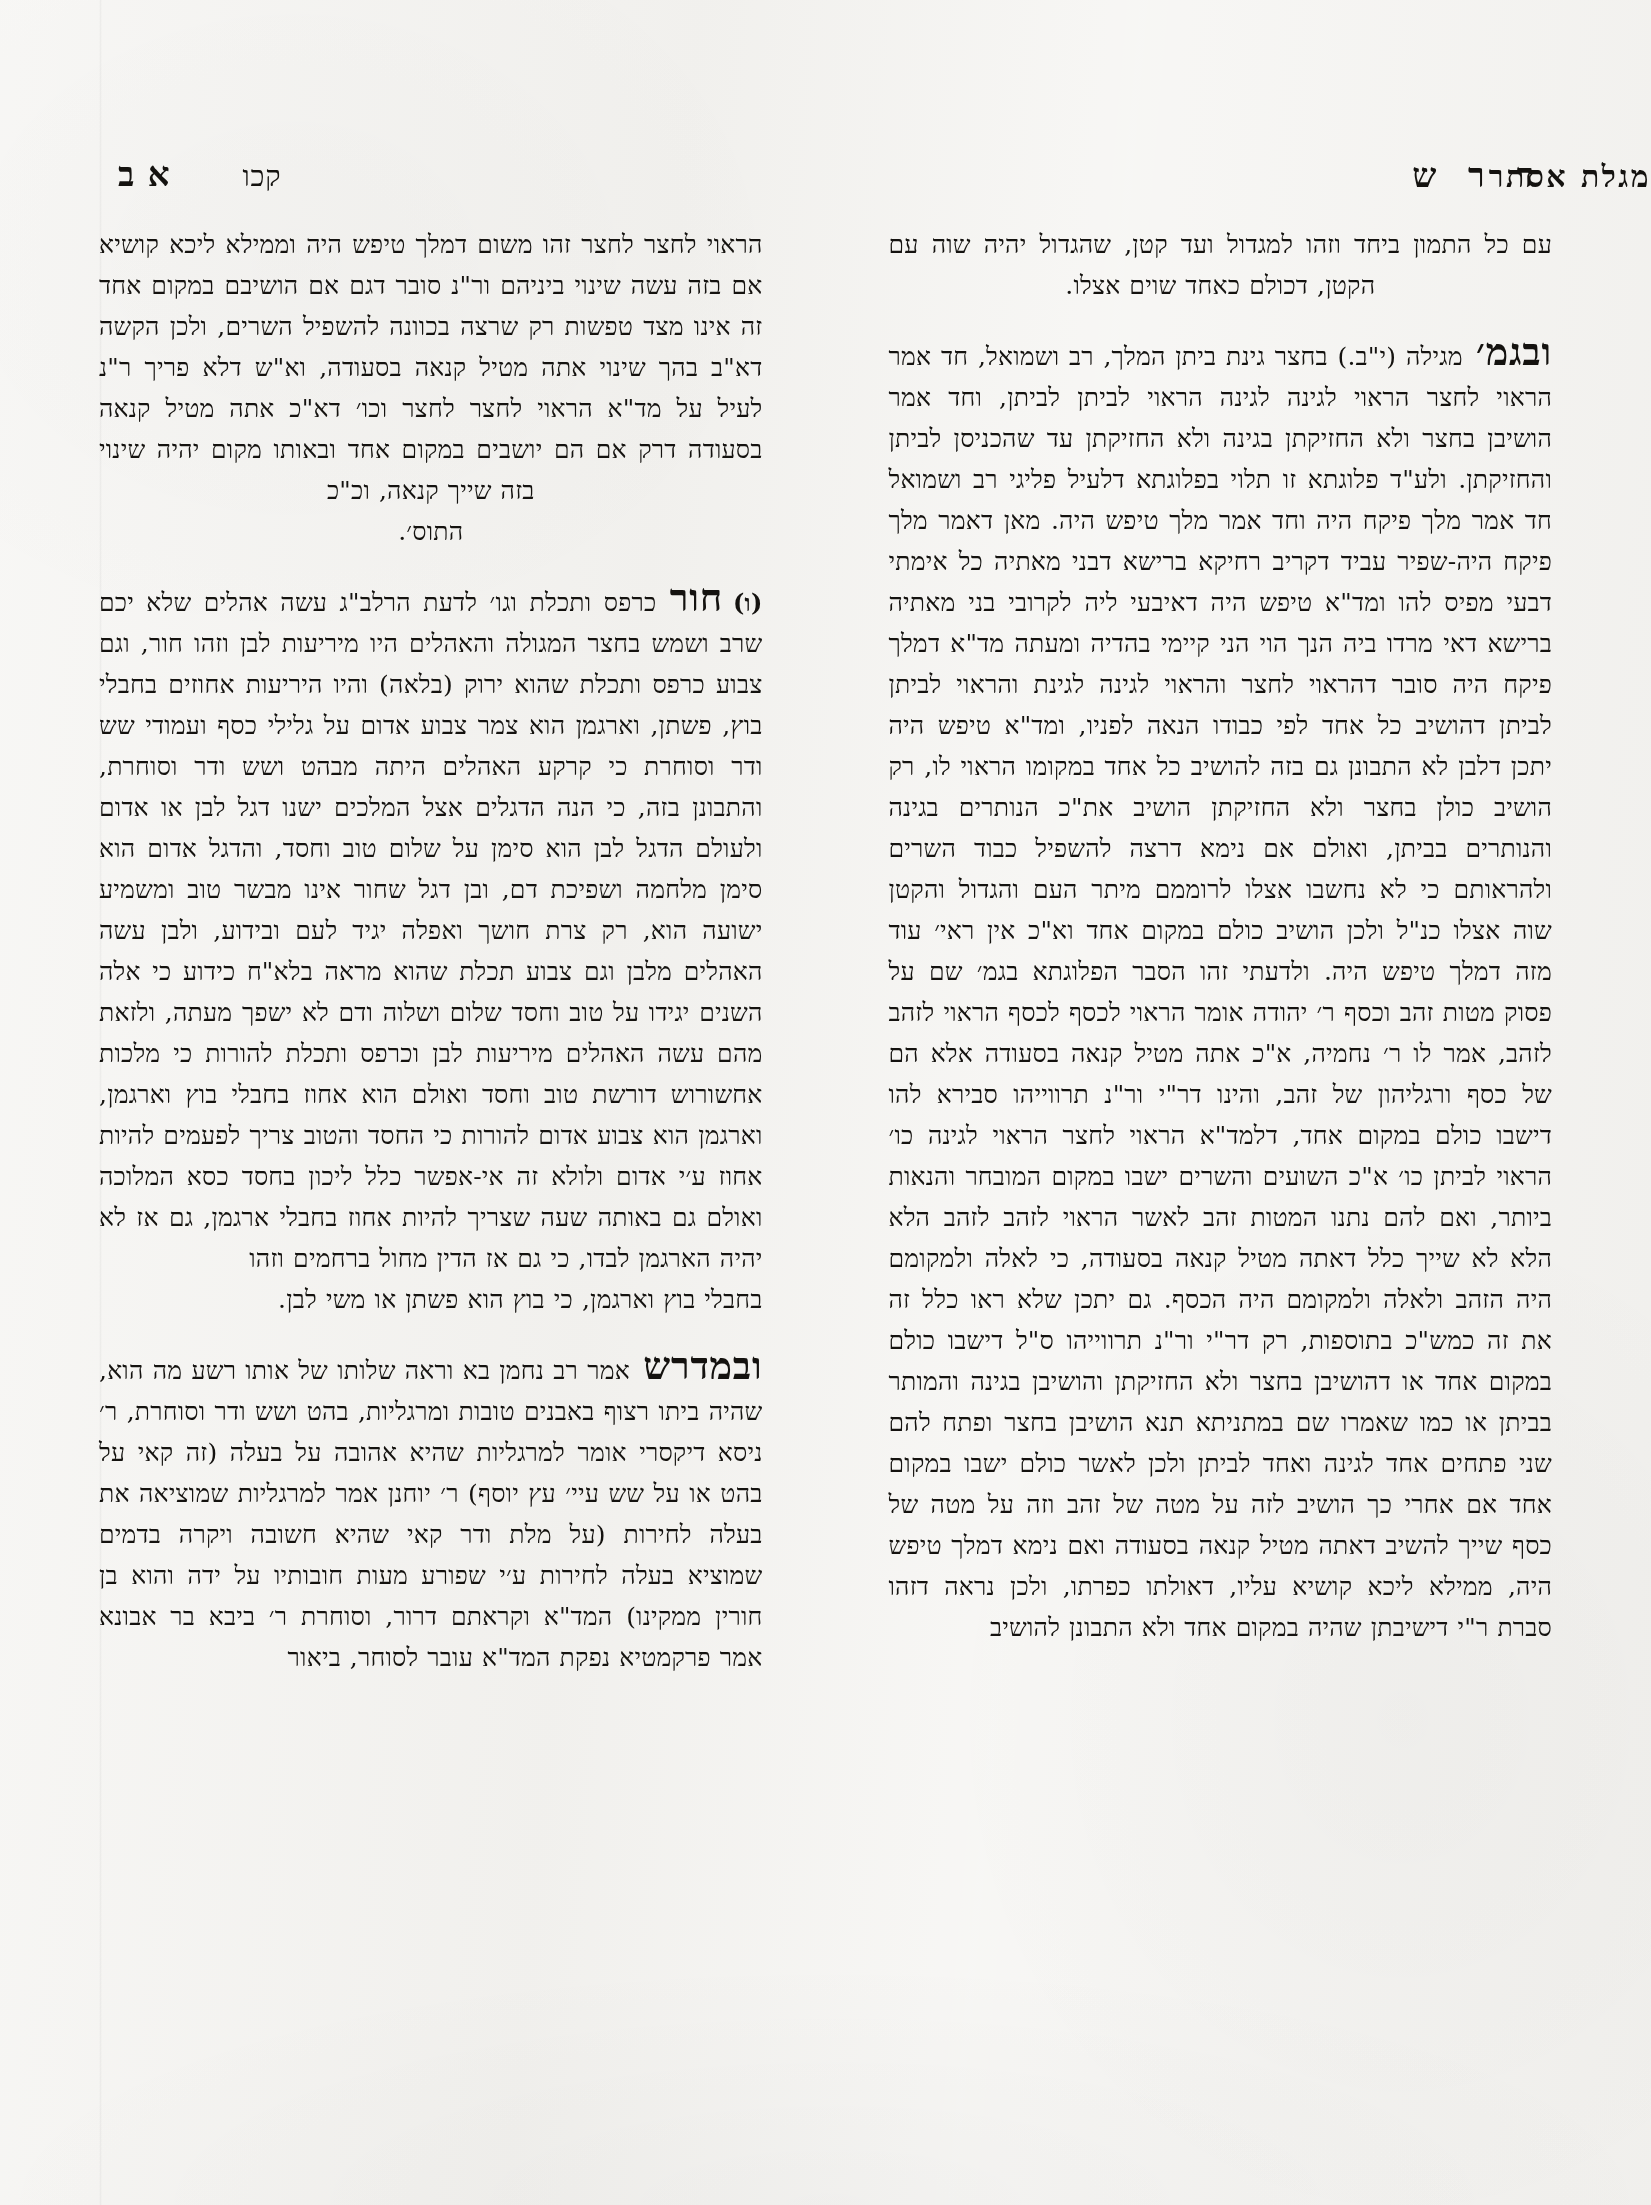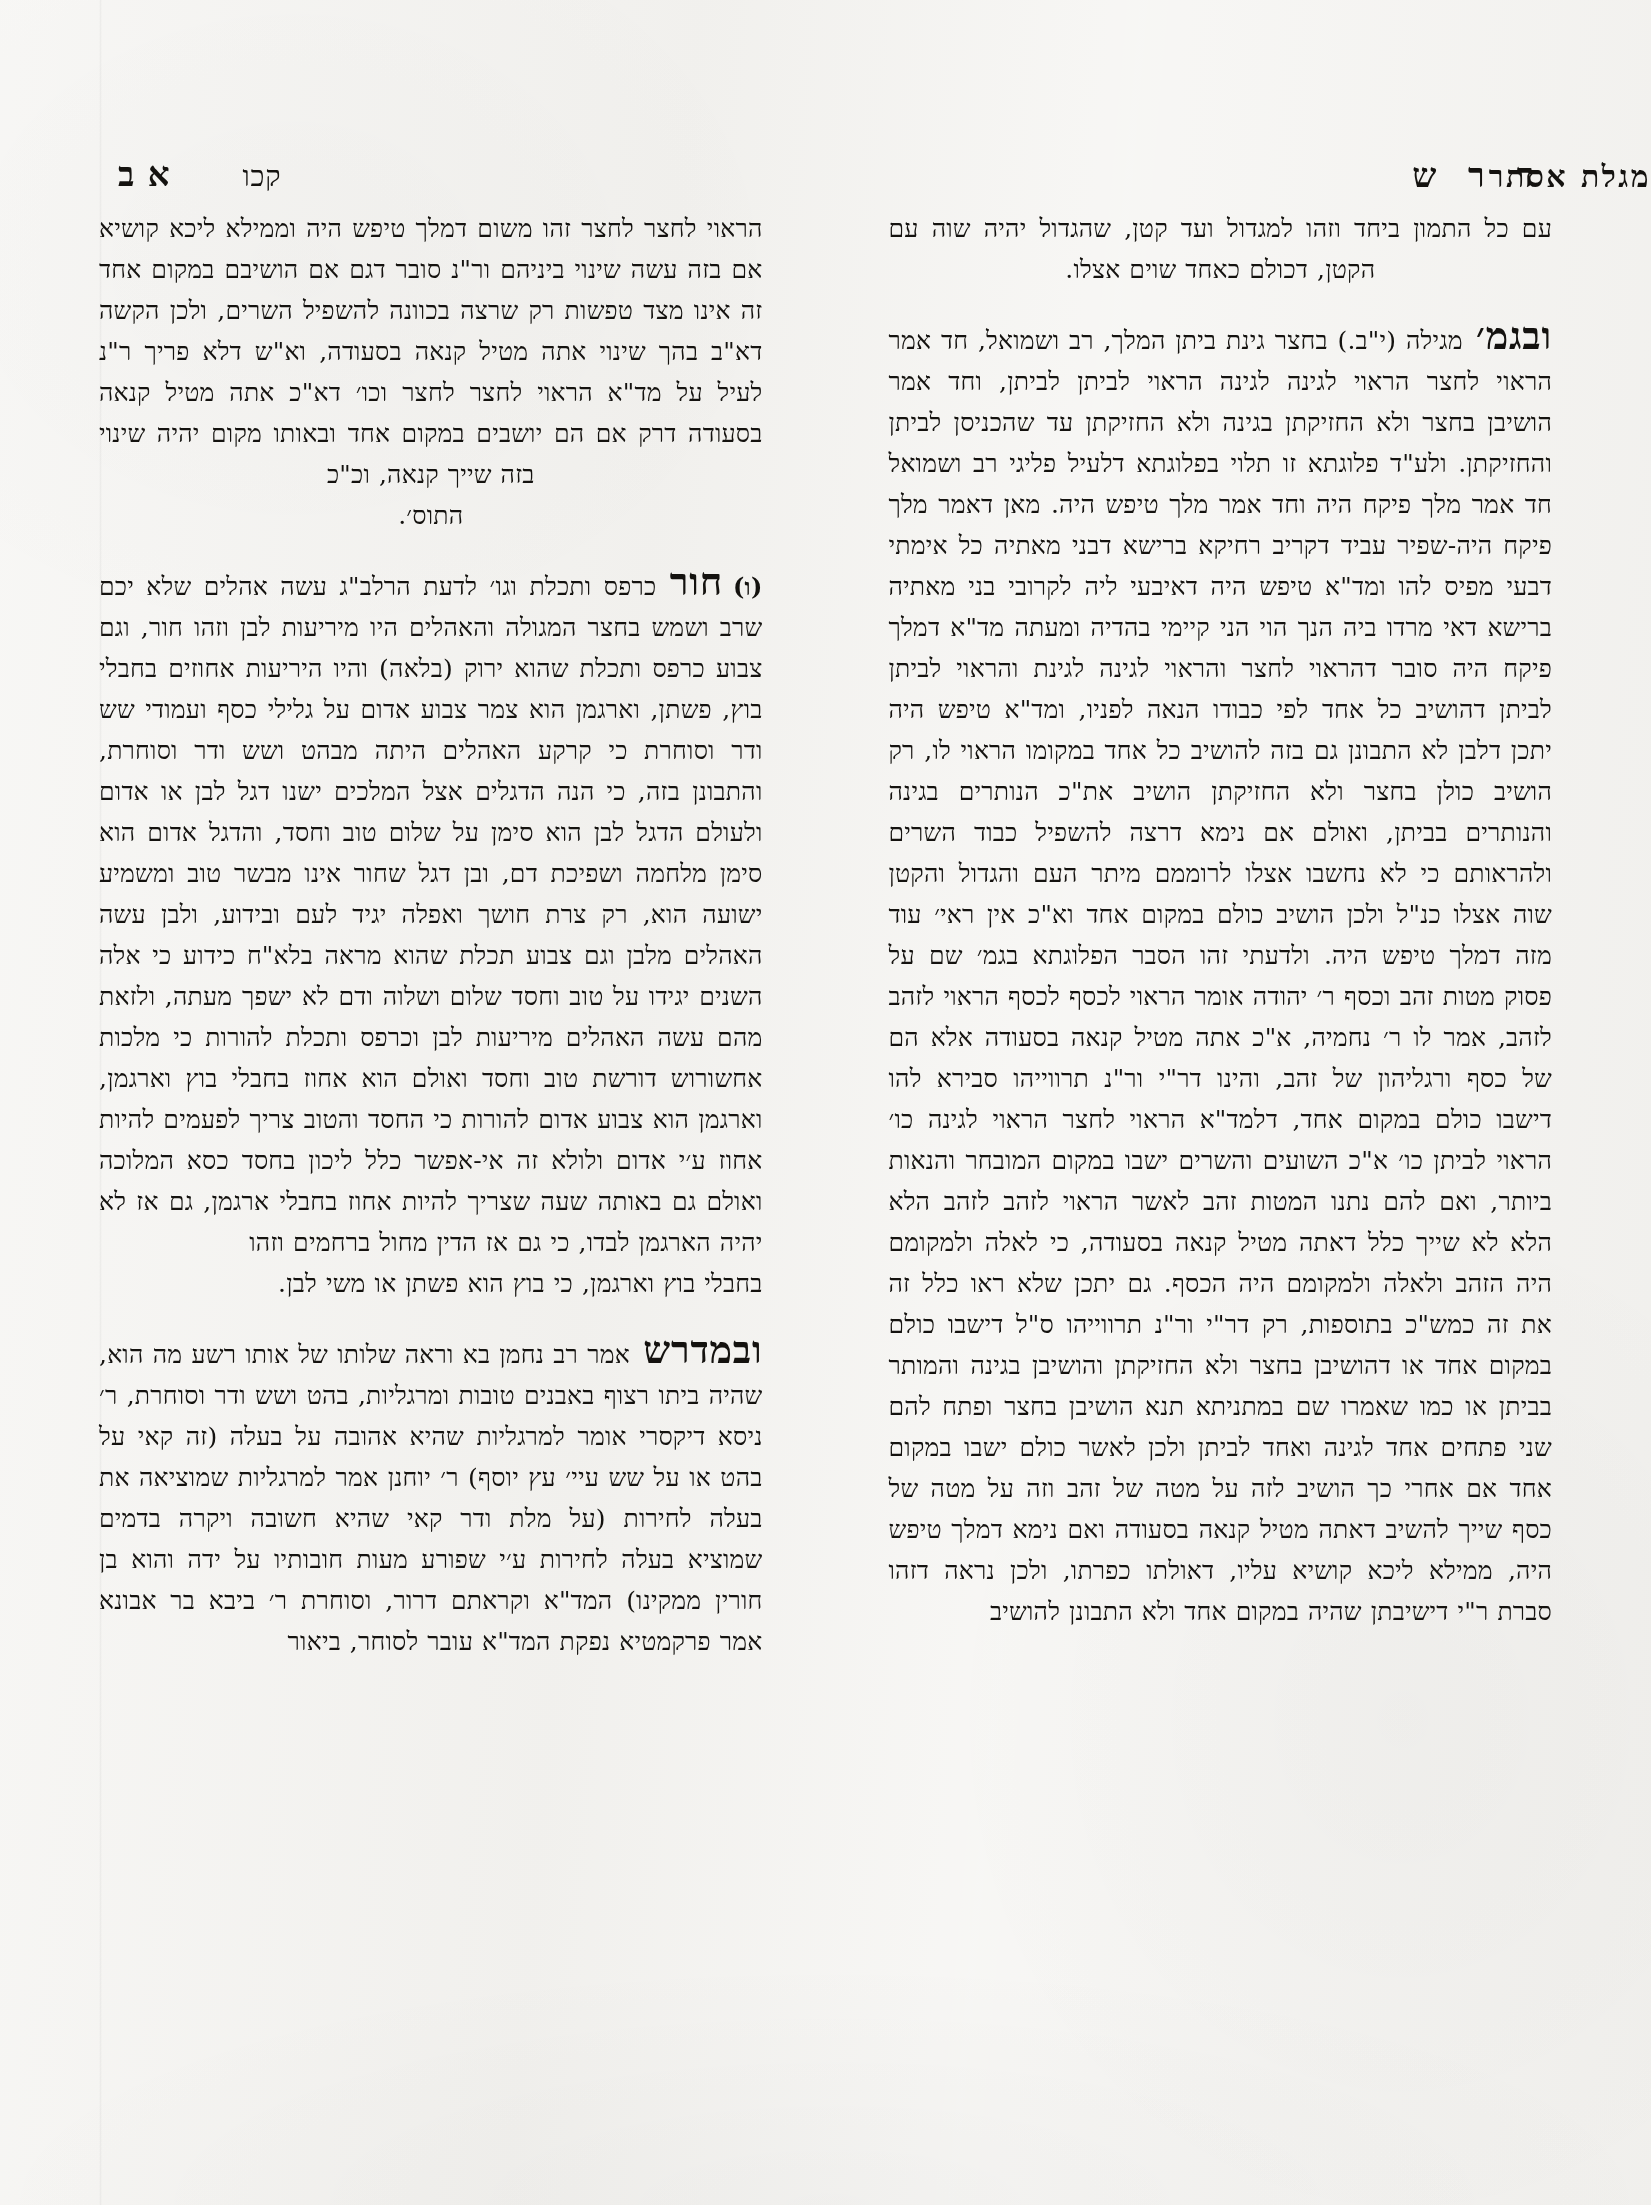--- a/index.html
+++ b/index.html
@@ -87,21 +87,21 @@
     height: 1948px;
     display: flex;
     flex-direction: row;
     gap: 126px;
   }
   .col {
     flex: 1 1 0;
     width: 0;
   }
   p.para {
-    margin: 0 0 25px 0;
+    margin: 16px 0 25px 0;
     font-size: 25px;
     line-height: 41px;
     text-align: justify;
     text-align-last: center;
     text-justify: inter-word;
     word-spacing: 0.8px;
     letter-spacing: 0.2px;
     direction: rtl;
   }
   p.para.flush {

